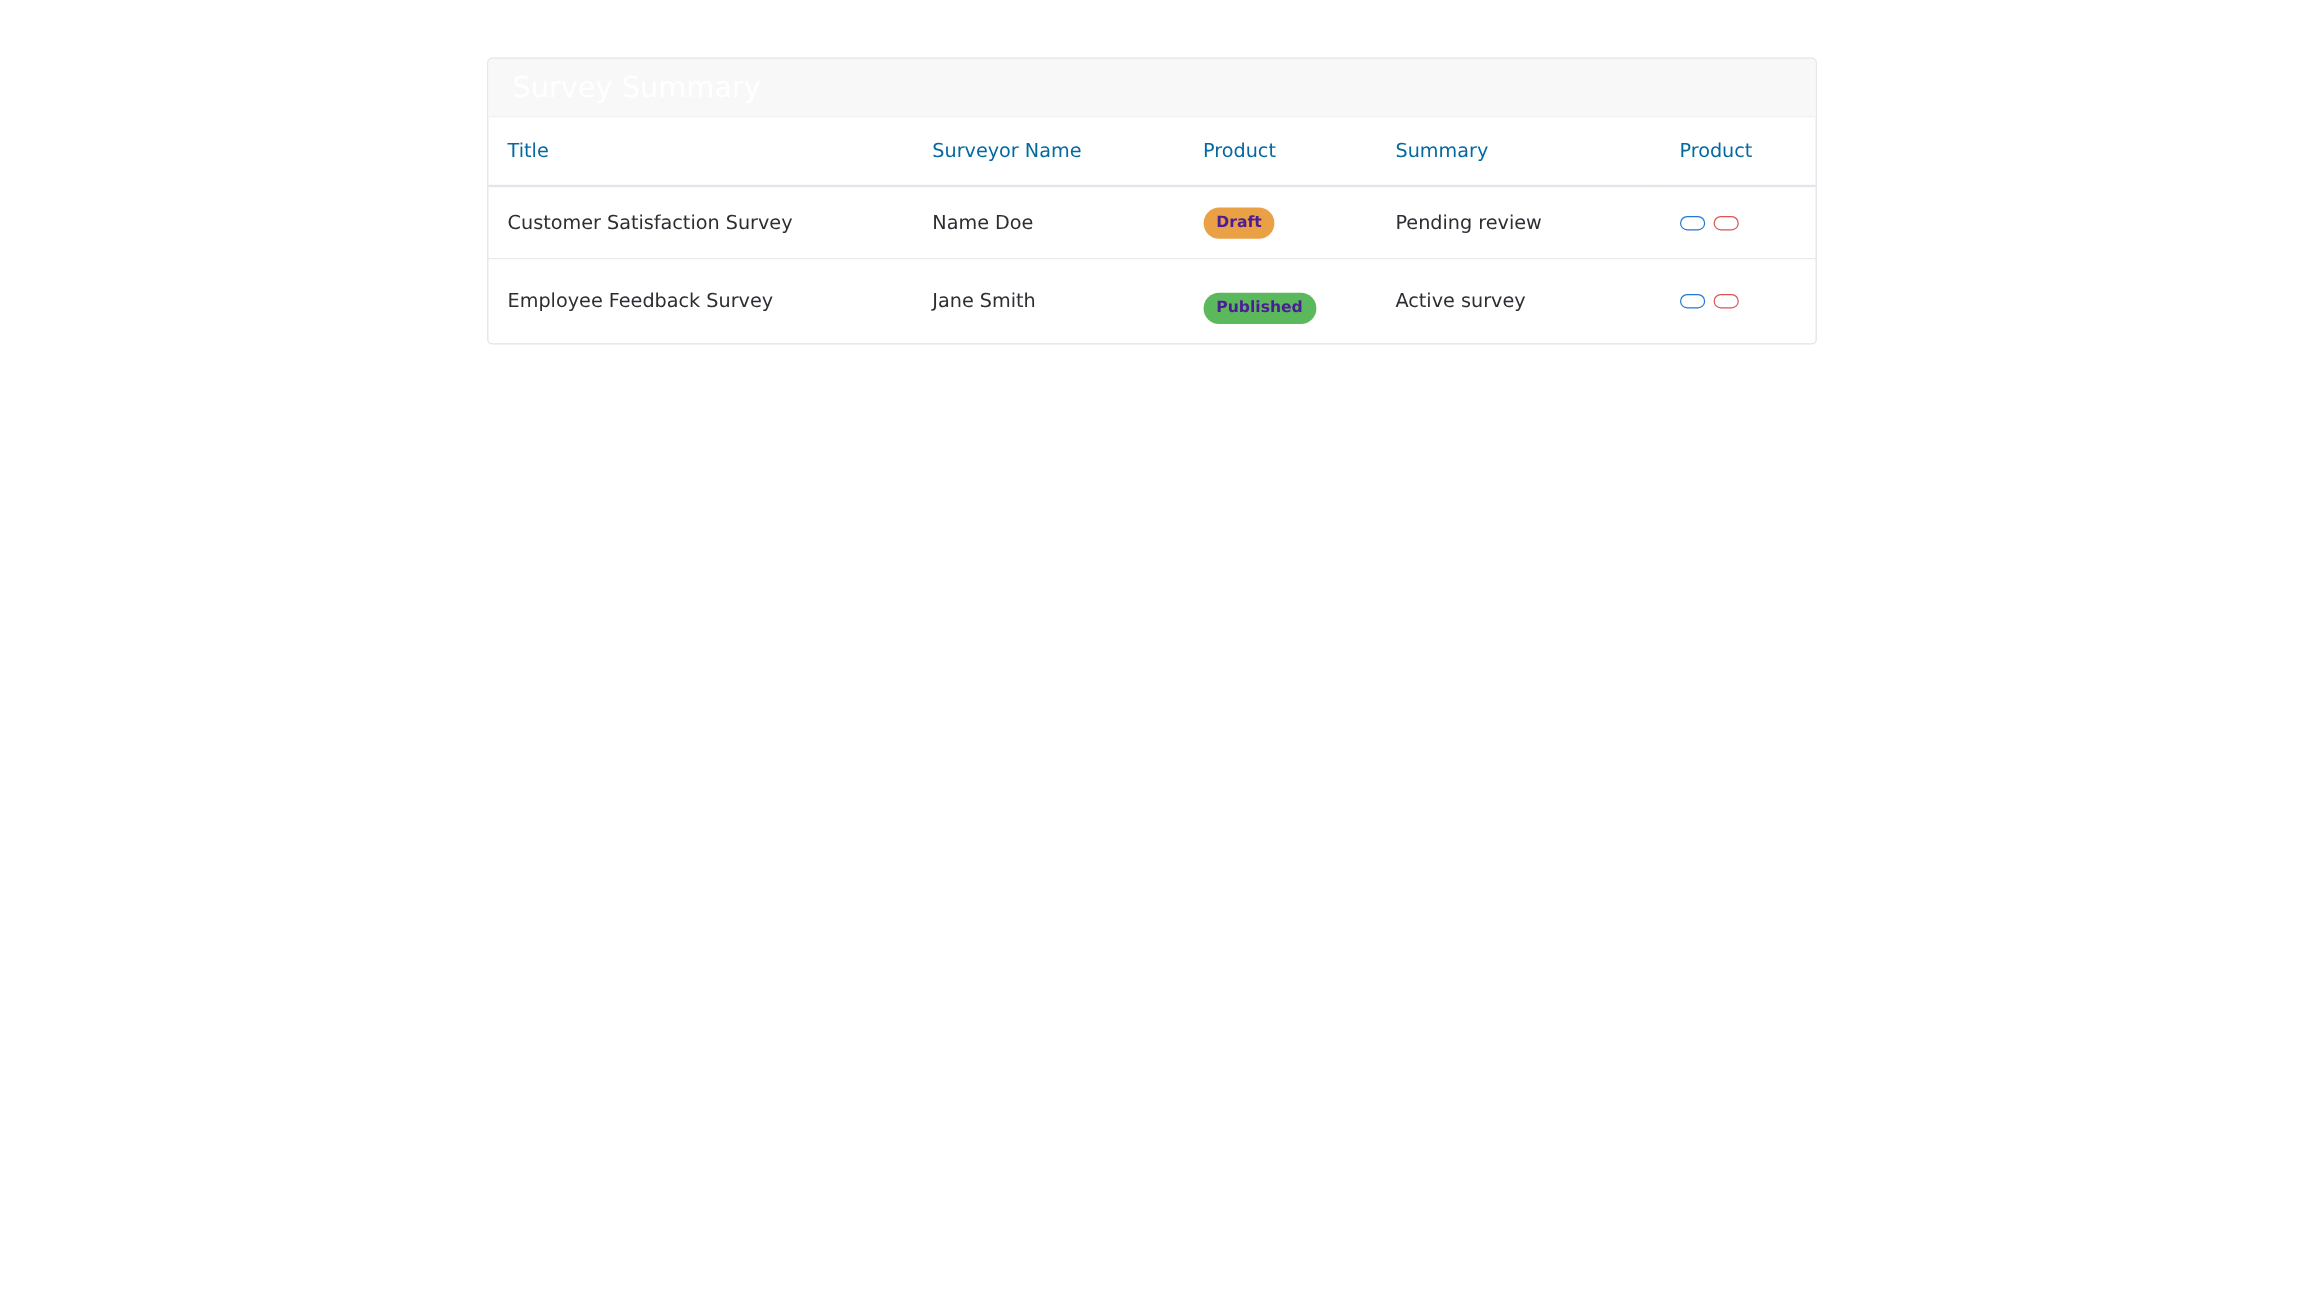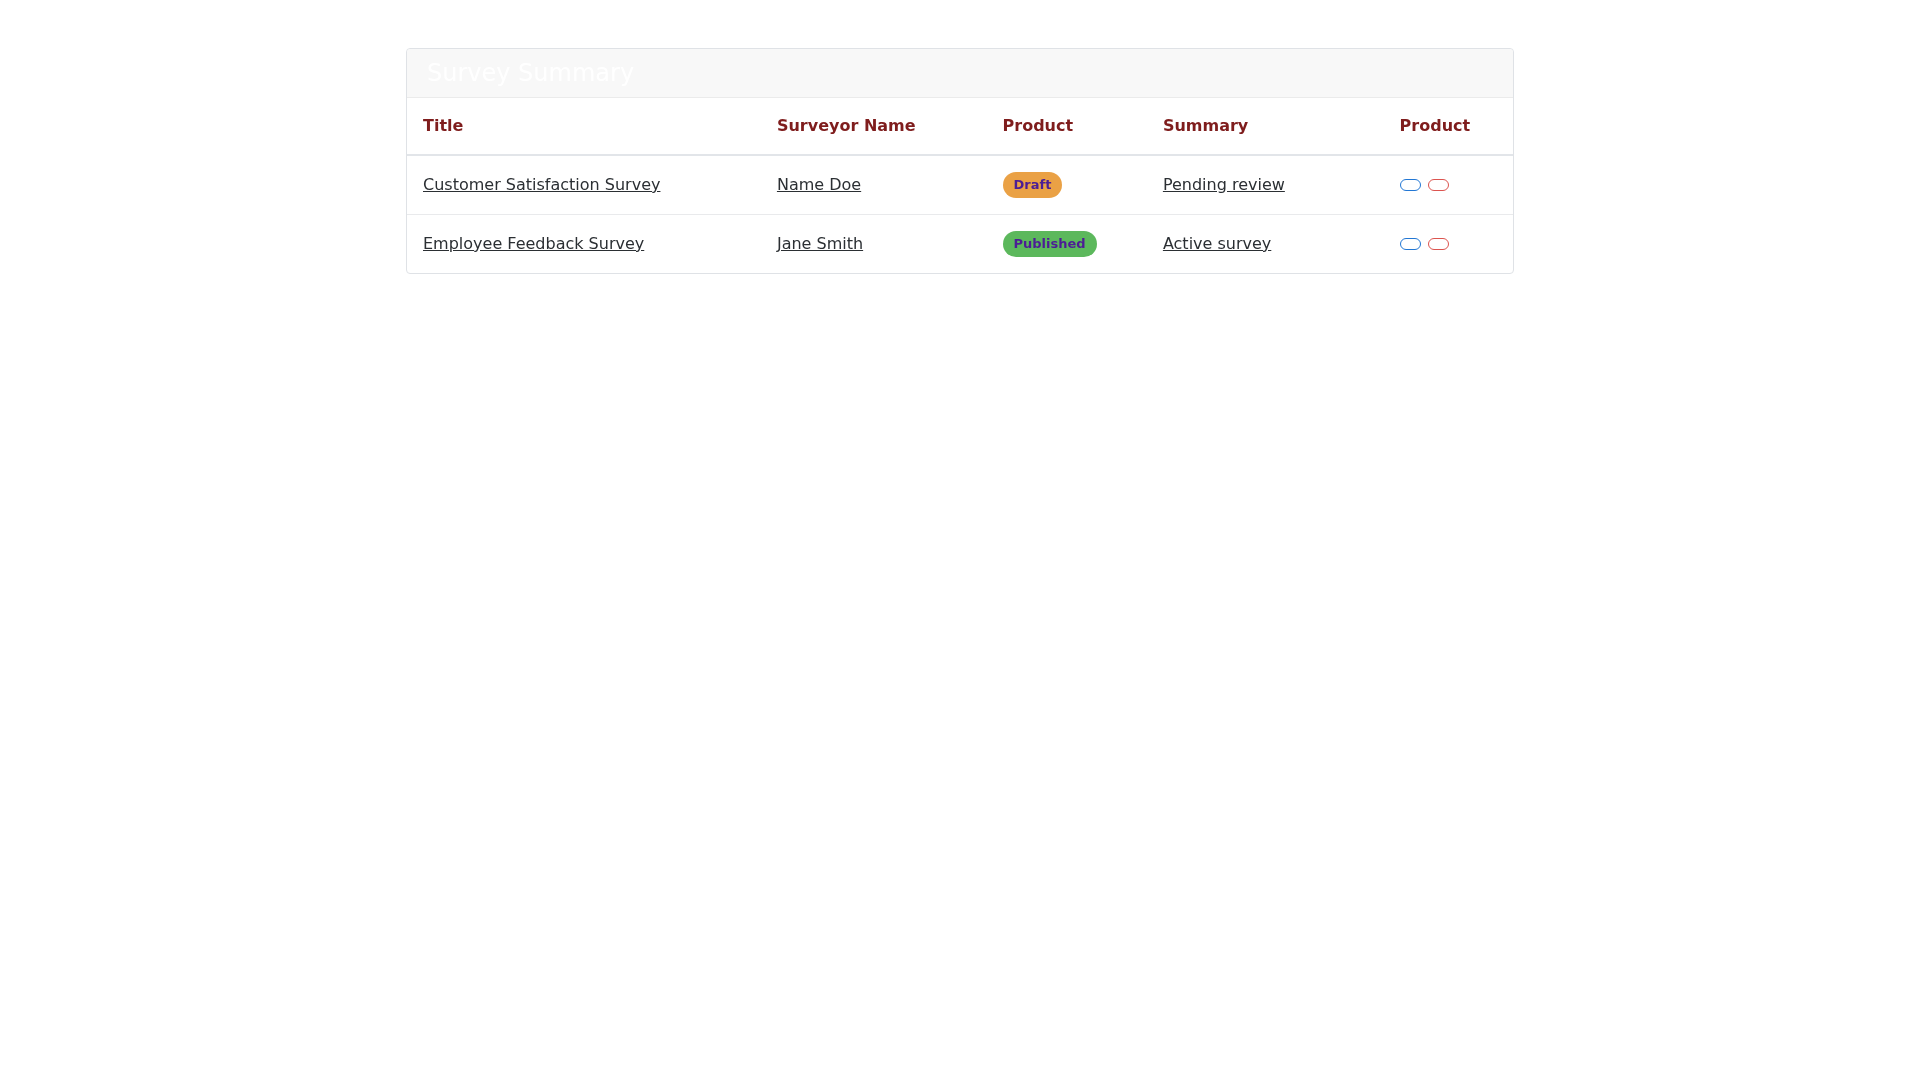--- a/index.html
+++ b/index.html
@@ -38,32 +38,31 @@
     font-size: 16px;
     color: #2b2f33;
   }
   col.c-title    { width: 32%;   }
   col.c-surveyor { width: 20.4%; }
   col.c-status   { width: 14.5%; }
   col.c-remarks  { width: 21.4%; }
   col.c-actions  { width: 11.7%; }
   .survey-table th {
     text-align: left;
-    font-weight: bold;
+    font-weight: normal;
     padding: 16px;
     line-height: 24px;
-    color: #7f1d1d;
+    color: #0369a1;
     border-bottom: 2px solid #e2e5e9;
   }
   .survey-table td {
     padding: 16px;
     line-height: 24px;
     vertical-align: middle;
     text-align: left;
-    text-decoration: underline;
   }
   .survey-table tbody tr + tr td {
     border-top: 1px solid #e9eaec;
   }
   .badge {
     display: inline-block;
     font-size: 13px;
     font-weight: bold;
     color: #4c1d95;
     line-height: 16px;
@@ -124,21 +123,21 @@
       <div class="actions">
         <button class="btn-pill" type="button" style="border-color: rgb(34, 119, 212);"></button>
         <button class="btn-pill" type="button" style="border-color: rgb(220, 84, 79);"></button>
       </div>
     </td>
   </tr>
 
   <tr>
     <td>Employee Feedback Survey</td>
     <td>Jane Smith</td>
-    <td><span class="badge" style="background: rgb(92, 184, 92);">Published</span></td>
+    <td><span class="badge" style="background: rgb(92, 184, 92); margin-top: 12px;">Published</span></td>
     <td>Active survey</td>
     <td>
       <div class="actions">
         <button class="btn-pill" type="button" style="border-color: rgb(34, 119, 212);"></button>
         <button class="btn-pill" type="button" style="border-color: rgb(220, 84, 79);"></button>
       </div>
     </td>
   </tr>
 
 </tbody>

